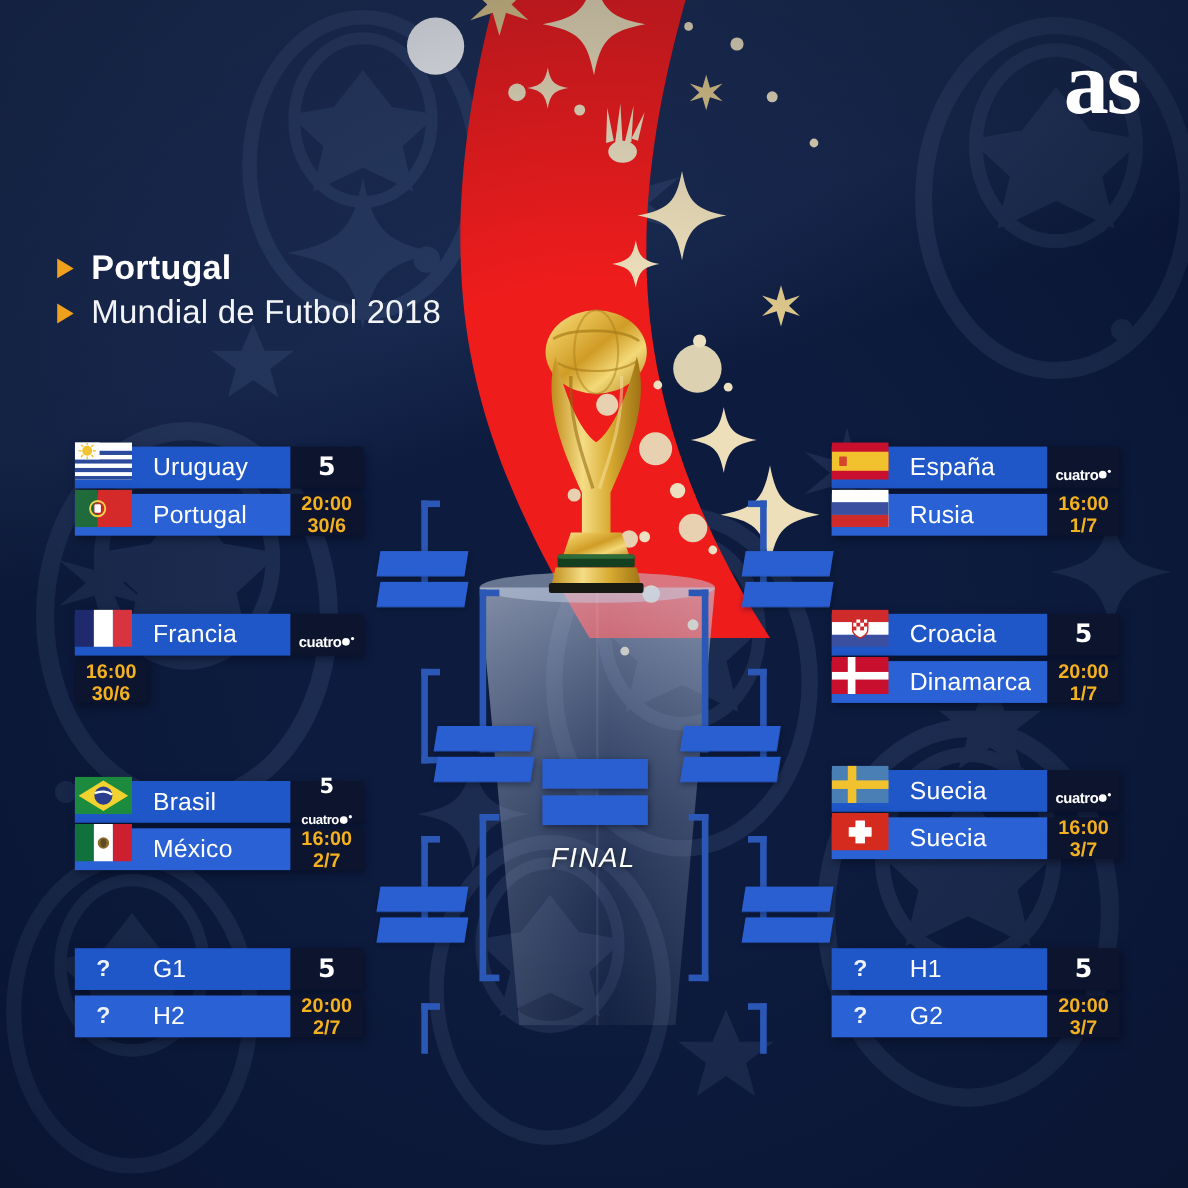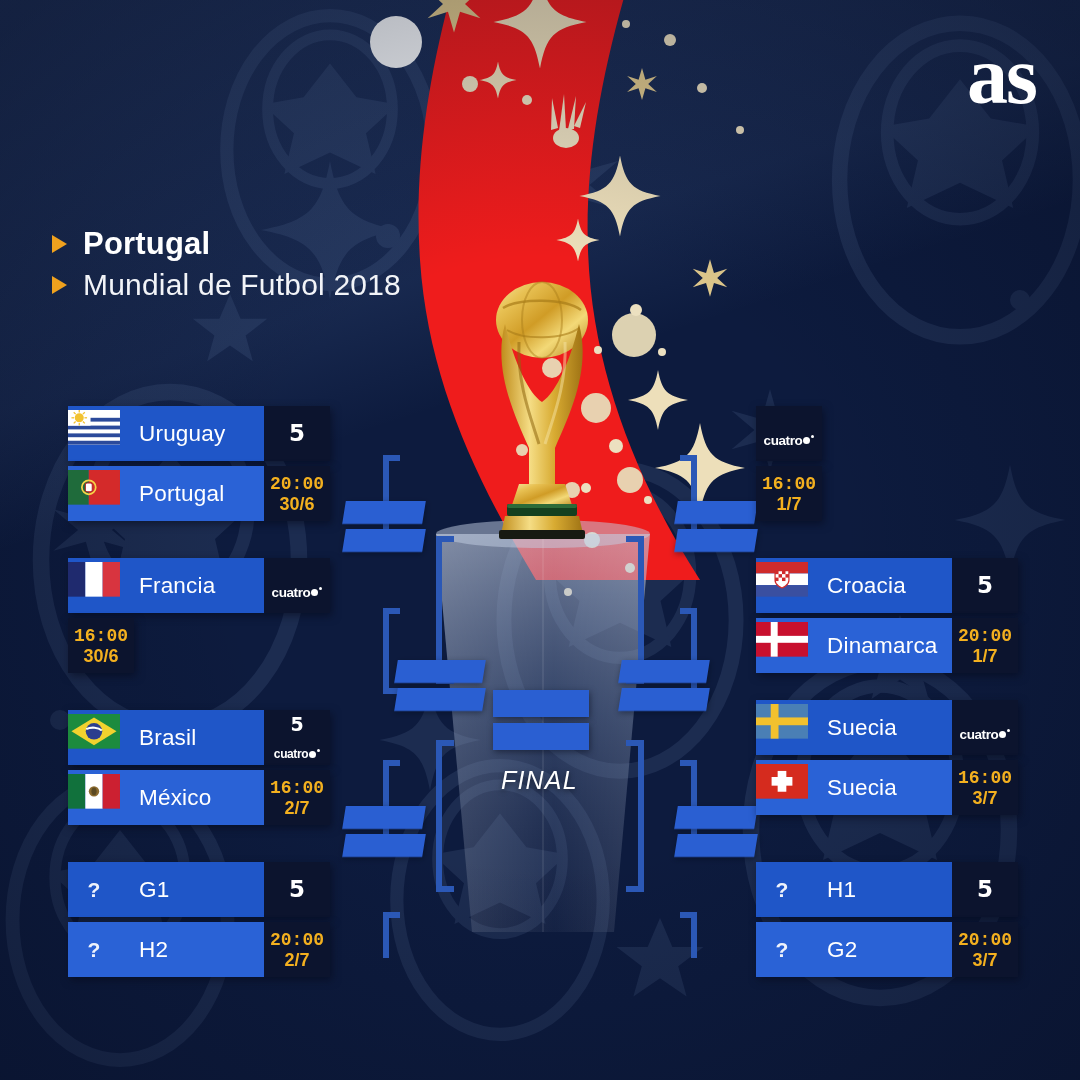--- a/index.html
+++ b/index.html
@@ -32,32 +32,32 @@
   .hdr-row{display:flex;align-items:center;gap:16px;margin-bottom:6px;}
   .tri{width:0;height:0;border-left:15px solid #efa11e;border-top:9px solid transparent;border-bottom:9px solid transparent;flex:none;}
   .hdr-1{font-size:31px;font-weight:bold;color:#fff;letter-spacing:.2px;}
   .hdr-2{font-size:30px;font-weight:normal;color:#f2f4f8;letter-spacing:.2px;}
 
   .as-logo{position:absolute;right:44px;top:35px;font-family:"Liberation Serif","DejaVu Serif",serif;
      font-size:82px;line-height:82px;color:#fff;font-weight:bold;letter-spacing:-2px;}
 
   
   .match{position:absolute;width:262px;}
-  .row{position:relative;height:55px;display:flex;align-items:stretch;margin-bottom:5px;
+  .row{position:relative;height:38px;display:flex;align-items:stretch;margin-bottom:5px;
        filter:drop-shadow(2px 3px 4px rgba(3,8,24,.55));}
   .row .body{flex:1;display:flex;align-items:center;position:relative;}
   .row.r1 .body{background:#1f56c8;}
   .row.r2 .body{background:#2a62d6;}
   .flag{width:52px;height:47px;flex:none;background-size:cover;background-position:center;overflow:hidden;position:relative;}
   .qmark{width:52px;height:47px;flex:none;display:flex;align-items:center;justify-content:center;
          color:#eef2fb;font-size:21px;font-weight:bold;}
   .tname{color:#fff;font-size:22.5px;padding-left:19px;letter-spacing:.2px;white-space:nowrap;}
   .info{width:66px;flex:none;background:#0c142e;display:flex;flex-direction:column;
         align-items:center;justify-content:center;}
-  .time{color:#f3b01f;font-size:18px;font-weight:bold;line-height:20px;text-align:center;font-family:Liberation Mono, monospace;}
+  .time{color:#f3b01f;font-size:18px;font-weight:bold;line-height:20px;text-align:center;}
   .date{color:#f3b01f;font-size:18px;font-weight:bold;line-height:20px;text-align:center;}
   .ch-5{color:#fff;font-weight:bold;font-size:23px;font-family:"DejaVu Sans",sans-serif;line-height:23px;}
   .ch-cuatro{color:#fff;font-size:13.5px;font-weight:bold;line-height:15px;letter-spacing:-.4px;
      display:flex;align-items:center;margin-top:13px;}
   .ch-cuatro .dotwrap{display:inline-flex;align-items:center;margin-left:1px;}
   .cdot{width:7px;height:7px;border-radius:50%;background:#fff;display:inline-block;}
   .cdot-s{width:3px;height:3px;border-radius:50%;background:#fff;display:inline-block;margin-left:1px;margin-bottom:7px;}
   .ch-stack{display:flex;flex-direction:column;align-items:center;justify-content:center;gap:1px;}
   .ch-stack .ch-5{font-size:19px;line-height:19px;}
   .ch-stack .ch-cuatro{font-size:12px;line-height:13px;}
@@ -452,31 +452,47 @@
     <span class="info">
       <span class="time">20:00</span>
       <span class="date">2/7</span>
     </span>
   </div>
       </div>
     </div>
   <div id="right-col">
       <div class="match" style="left: 756px; top: 406px;">
   <div class="row r1">
+    <span class="body">
+      <span class="flag"><svg viewBox="0 0 60 40" preserveAspectRatio="none">
+      <rect width="60" height="40" fill="#c8102e"></rect>
+                <rect y="10" width="60" height="20" fill="#f2c12e"></rect>
+      <rect x="8" y="15" width="8" height="10" rx="1" fill="#c8102e" opacity=".7"></rect>
+              </svg></span>
+      <span class="tname">España</span>
+    </span>
     <span class="info">
             <span class="ch-cuatro">
               <span>cuatro</span>
               <span class="dotwrap">
                 <span class="cdot"></span>
                 <span class="cdot-s"></span>
               </span>
             </span>
           </span>
   </div>
   <div class="row r2">
+    <span class="body">
+      <span class="flag"><svg viewBox="0 0 60 40" preserveAspectRatio="none">
+      <rect width="60" height="40" fill="#fff"></rect>
+                <rect y="13.3" width="60" height="13.4" fill="#3a4fa0"></rect>
+      <rect y="26.7" width="60" height="13.3" fill="#cf2b2b"></rect>
+              </svg></span>
+      <span class="tname">Rusia</span>
+    </span>
     <span class="info">
       <span class="time">16:00</span>
       <span class="date">1/7</span>
     </span>
   </div>
       </div>
       <div class="match" style="left: 756px; top: 558px;">
   <div class="row r1">
     <span class="body">
       <span class="flag"><svg viewBox="0 0 60 40" preserveAspectRatio="none">

